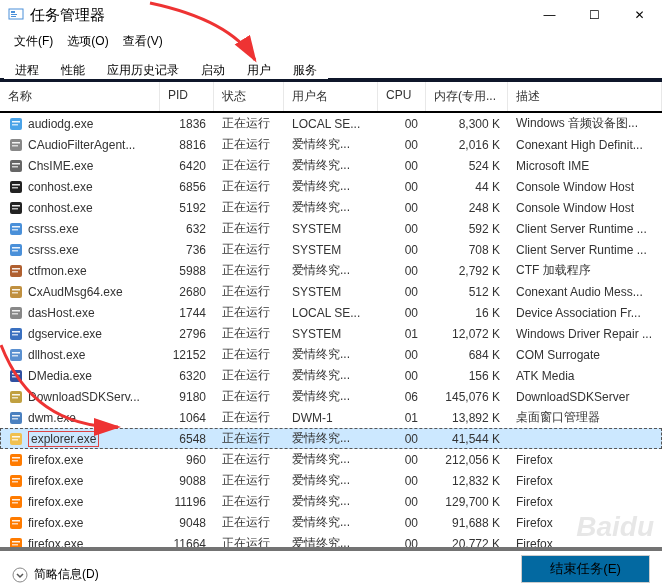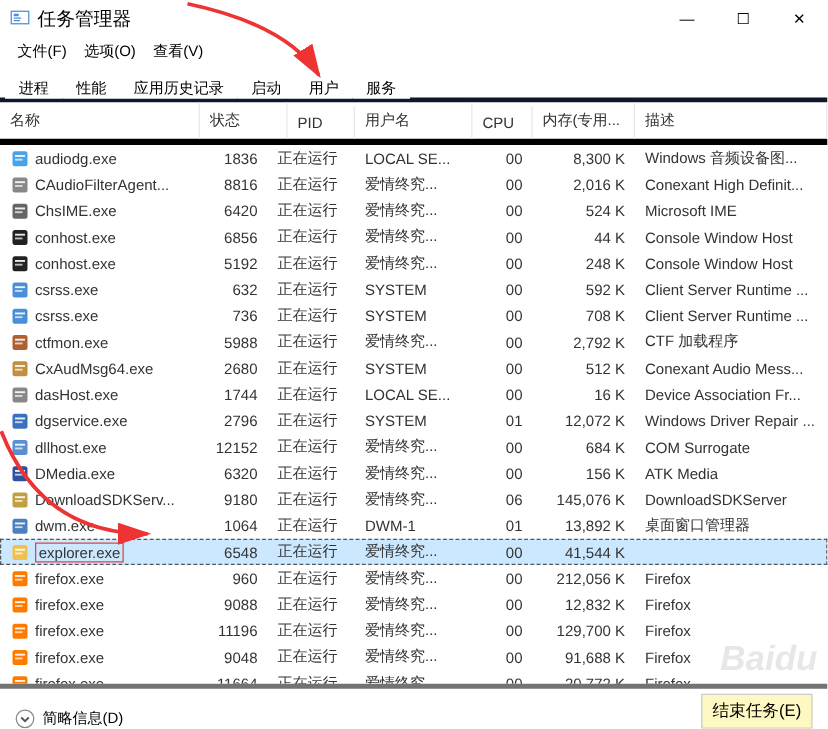--- a/index.html
+++ b/index.html
@@ -7,38 +7,38 @@
 .titlebar { display: flex; align-items: center; height: 30px; padding: 0 0 0 8px; }
 .titlebar .icon { width: 16px; height: 16px; margin-right: 6px; }
 .titlebar .title { flex: 1; font-size: 15px; }
 .titlebar .winbtn { width: 45px; height: 30px; display: flex; align-items: center; justify-content: center; cursor: pointer; }
 .menubar { display: flex; gap: 2px; padding: 2px 8px; height: 22px; align-items: center; }
 .menubar .menuitem { padding: 2px 6px; cursor: pointer; }
 .tabbar { display: flex; border-bottom: 4px solid #0f172a; margin-top: 4px; padding-left: 4px; height: 26px; }
 .tab { padding: 4px 10px; border: 1px solid transparent; border-bottom: none; cursor: pointer; background: #fff; position: relative; top: 1px; }
 .tab.active { border-color: #ccc; background: #fff; z-index: 2; }
 .tab:not(.active) { border-color: transparent; }
-.headerrow { display: flex; border-bottom: 5px solid #000000; background: #fff; align-items: flex-end; }
+.headerrow { display: flex; border-bottom: 2px solid #000000; background: #fff; }
 .headerrow .hcell { padding: 6px 8px; border-right: 1px solid #e8e8e8; font-weight: normal; color: #333; white-space: nowrap; overflow: hidden; text-overflow: ellipsis; }
 .rows { }
 .row { display: flex; height: 21px; align-items: center; }
 .row.selected { background: #cce8ff; outline: 1px dashed #555; outline-offset: -1px; }
 .row .cell { padding: 2px 8px; white-space: nowrap; overflow: hidden; text-overflow: ellipsis; color: #333; }
 .col-name { width: 160px; display: flex; align-items: center; gap: 4px; }
 .col-pid { width: 54px; text-align: right; }
 .col-status { width: 70px; }
 .col-user { width: 94px; }
 .col-cpu { width: 48px; text-align: right; }
 .col-mem { width: 82px; text-align: right; }
 .col-desc { flex: 1; }
 .proc-icon { width: 16px; height: 16px; flex-shrink: 0; }
 .statusbar { position: absolute; bottom: 0; left: 0; right: 0; height: 36px; border-top: 4px solid #737373; display: flex; align-items: flex-end; padding: 0 12px; background: #fff; }
 .statusbar .expand { display: flex; align-items: center; gap: 6px; cursor: pointer; }
 .statusbar .spacer { flex: 1; }
-.statusbar .endtask { padding: 4px 8px; border: 1px solid #ccc; background: #fef9c3; cursor: pointer; }
+.statusbar .endtask { padding: 4px 28px; border: 1px solid #ccc; background: #0369a1; cursor: pointer; }
 .arrow { position: absolute; pointer-events: none; z-index: 50; }
 .watermark { position: absolute; right: 8px; bottom: 40px; font-size: 28px; font-family: Arial; font-style: italic; color: rgba(120,120,120,0.18); font-weight: bold; z-index:30; }
 .namebox { border: 1px solid #d44; }
 </style>
 </head>
 <body>
 
 <div class="titlebar">
   <svg class="icon" viewBox="0 0 16 16">
       <rect x="1" y="2" width="14" height="10" fill="none" stroke="#4a90d9" stroke-width="1"></rect>
@@ -68,22 +68,22 @@
   <div class="tab">进程</div>
   <div class="tab">性能</div>
   <div class="tab">应用历史记录</div>
   <div class="tab">启动</div>
   <div class="tab">用户</div>
   <div class="tab">服务</div>
 </div>
 
 <div class="headerrow">
   <div class="hcell col-name">名称</div>
+  <div class="hcell col-pid" style="text-align:left">PID</div>
   <div class="hcell col-status">状态</div>
-  <div class="hcell col-pid" style="text-align:left">PID</div>
   <div class="hcell col-user">用户名</div>
   <div class="hcell col-cpu" style="text-align:left">CPU</div>
   <div class="hcell col-mem" style="text-align:left">内存(专用...</div>
   <div class="hcell col-desc">描述</div>
 </div>
 
 <div class="rows" id="process-rows">
     <div class="row">
       <div class="cell col-name">
         <svg class="proc-icon" viewBox="0 0 16 16">

